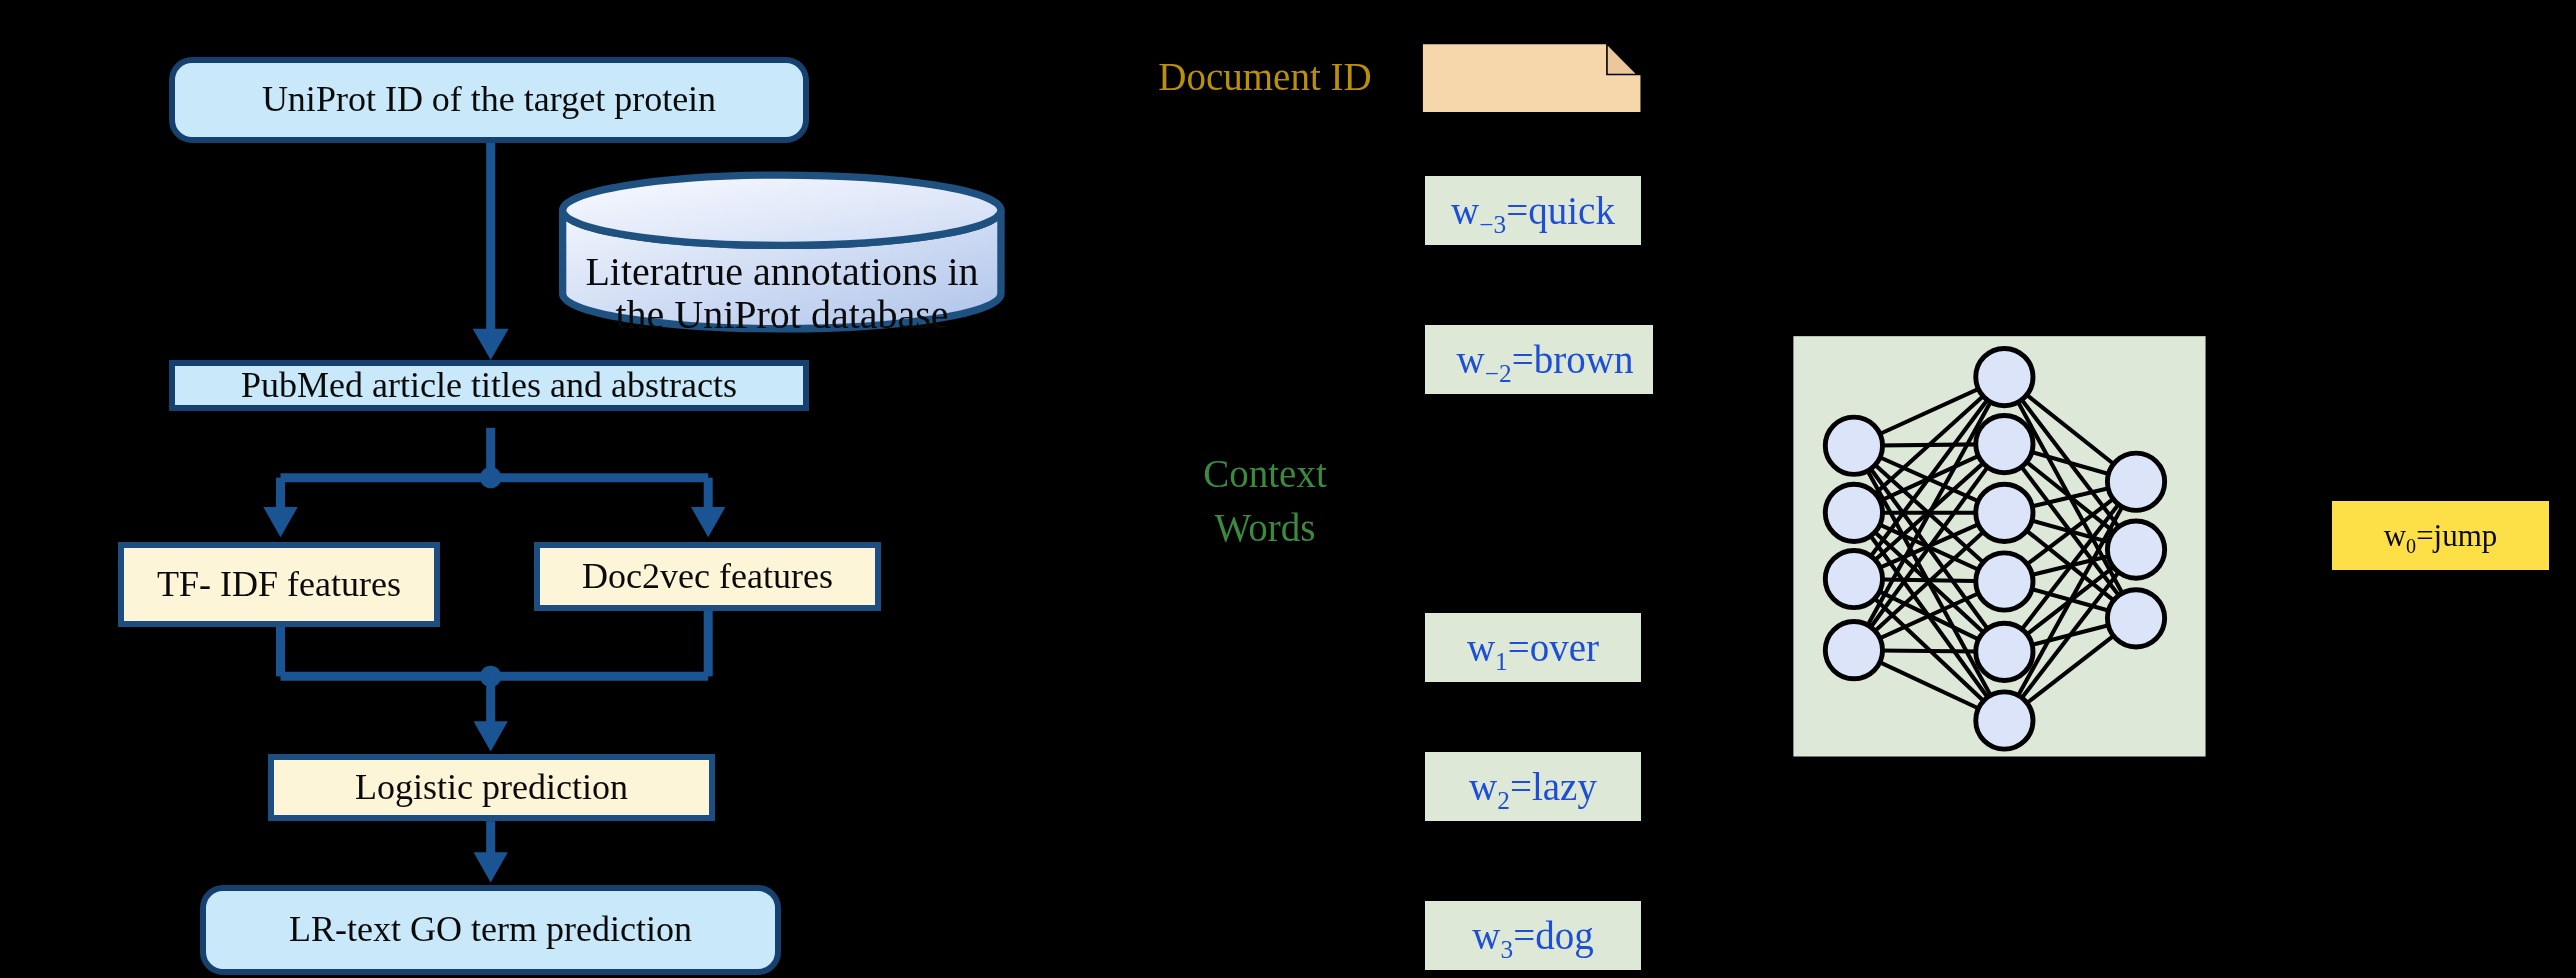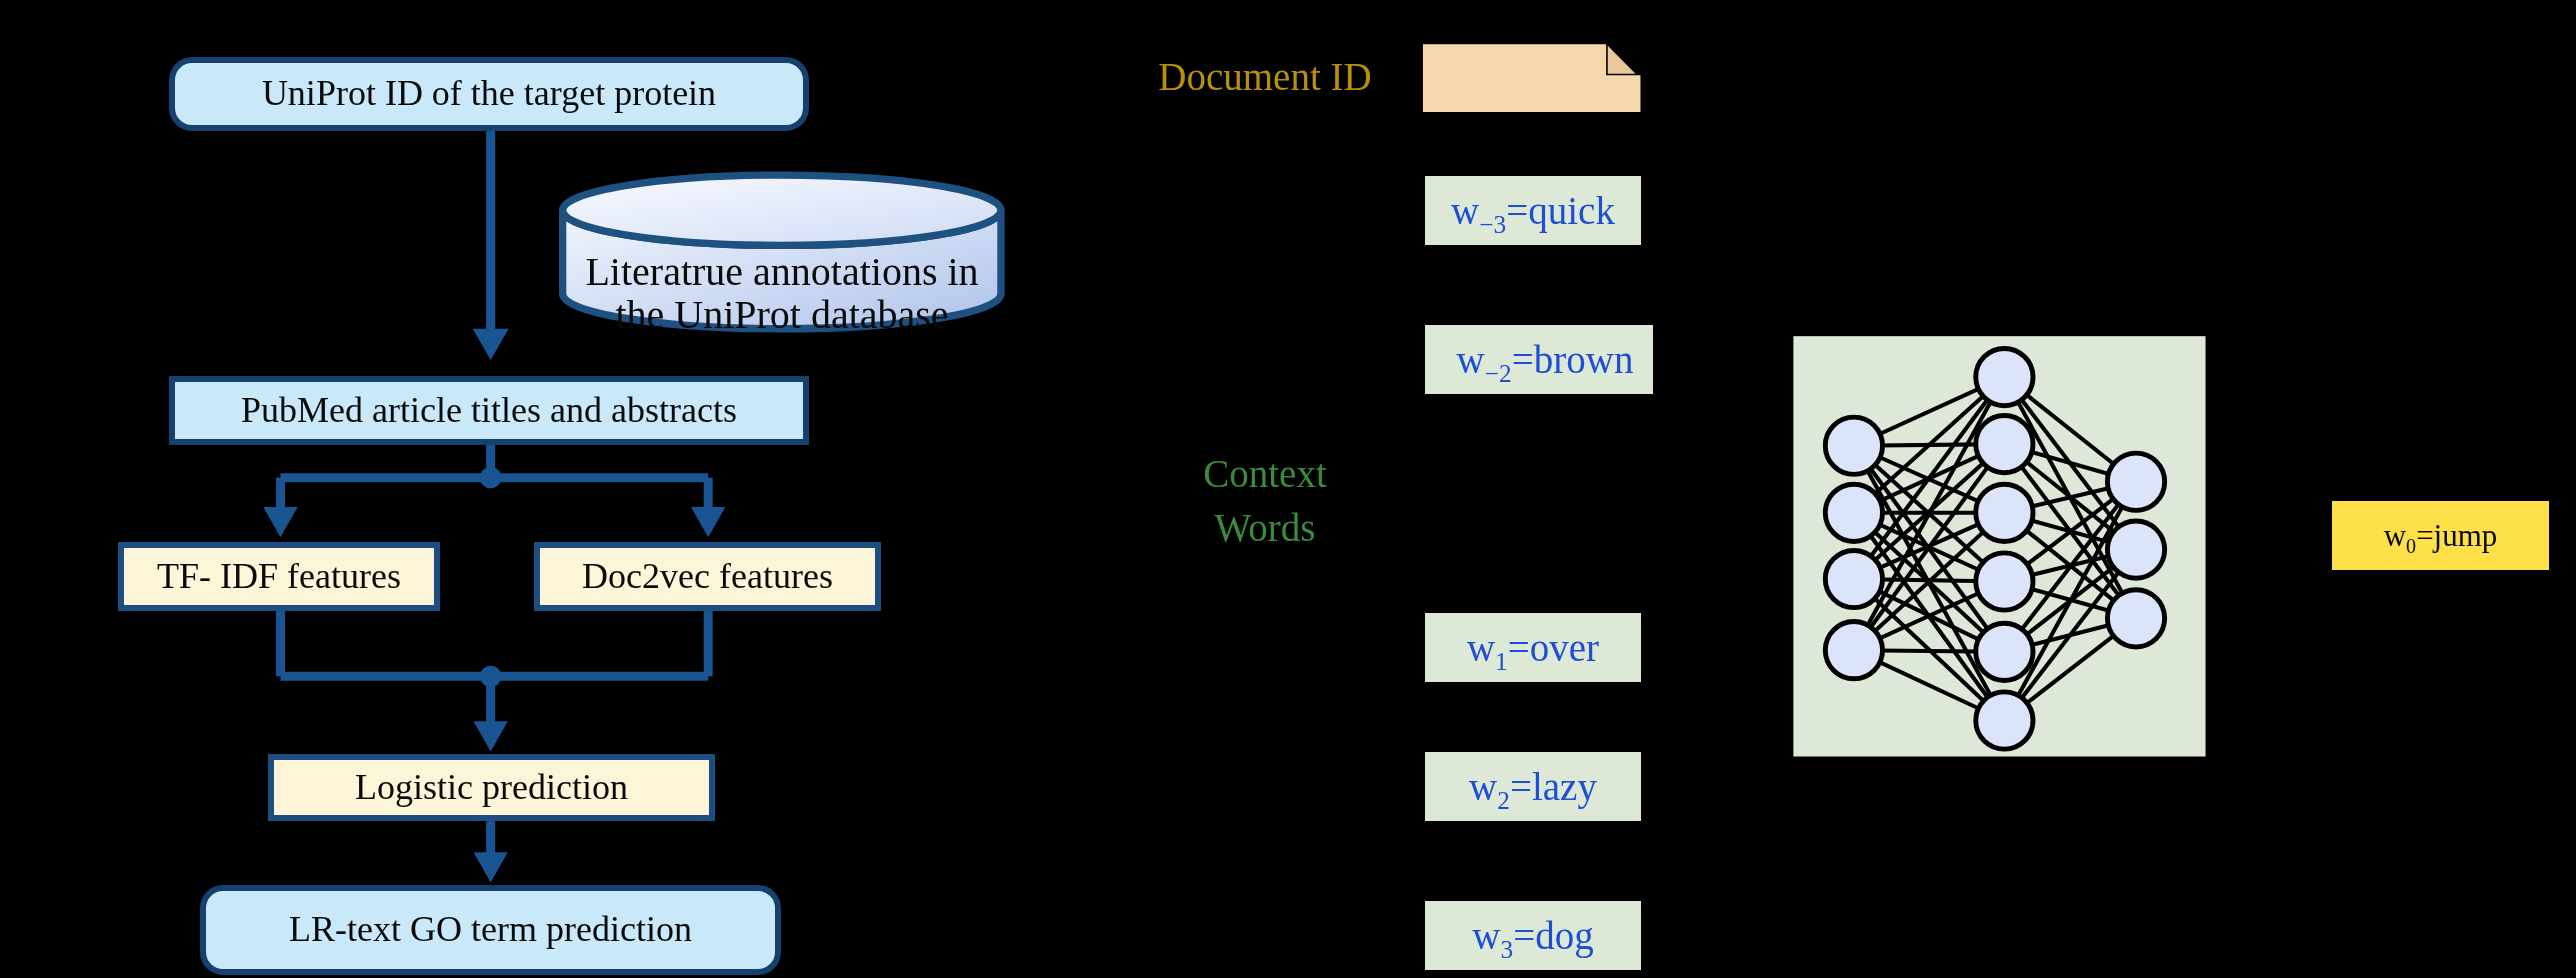--- a/index.html
+++ b/index.html
@@ -149,34 +149,34 @@
         <circle cx="2451" cy="627" r="35" fill="#dbe4f8" stroke="#000" stroke-width="6"></circle>
         <circle cx="2451" cy="711" r="35" fill="#dbe4f8" stroke="#000" stroke-width="6"></circle>
         <circle cx="2451" cy="797" r="35" fill="#dbe4f8" stroke="#000" stroke-width="6"></circle>
         <circle cx="2451" cy="881" r="35" fill="#dbe4f8" stroke="#000" stroke-width="6"></circle>
         <circle cx="2612" cy="589" r="35" fill="#dbe4f8" stroke="#000" stroke-width="6"></circle>
         <circle cx="2612" cy="672" r="35" fill="#dbe4f8" stroke="#000" stroke-width="6"></circle>
         <circle cx="2612" cy="756" r="35" fill="#dbe4f8" stroke="#000" stroke-width="6"></circle>
       </g>
   </svg>
 
-  <div class="box blue round" style="left:169px; top:57px; width:640px; height:74px;">
+  <div class="box blue round" style="left:169px; top:57px; width:640px; height:86px;">
     <span>UniProt ID of the target protein</span>
   </div>
 
   <div class="cyl-label">
     <div>Literatrue annotations in</div>
     <div>the UniProt database</div>
   </div>
 
-  <div class="box blue" style="left:169px; top:360px; width:640px; height:69px;margin-top:16px;">
+  <div class="box blue" style="left:169px; top:360px; width:640px; height:51px;">
     <span>PubMed article titles and abstracts</span>
   </div>
 
-  <div class="box cream" style="left:118px; top:542px; width:322px; height:69px;">
+  <div class="box cream" style="left:118px; top:542px; width:322px; height:85px;">
     <span>TF- IDF features</span>
   </div>
 
   <div class="box cream" style="left:534px; top:542px; width:347px; height:69px;">
     <span>Doc2vec features</span>
   </div>
 
   <div class="box cream" style="left:268px; top:754px; width:447px; height:67px;">
     <span>Logistic prediction</span>
   </div>

